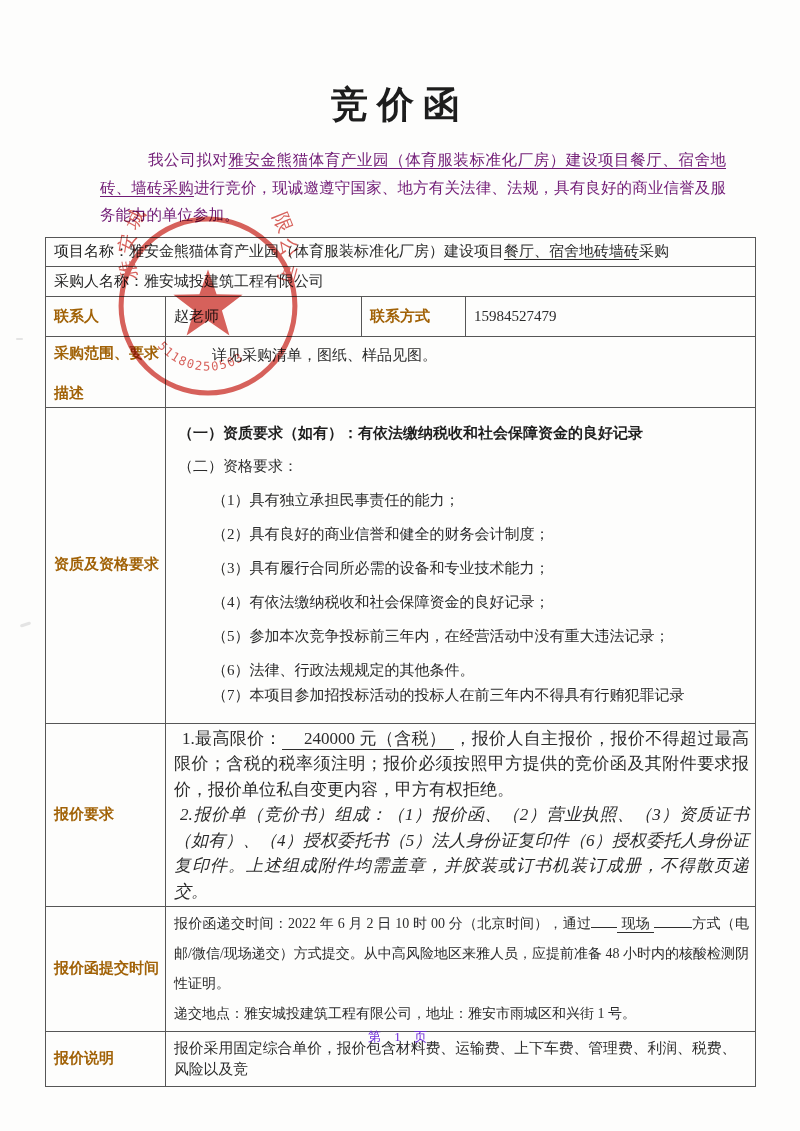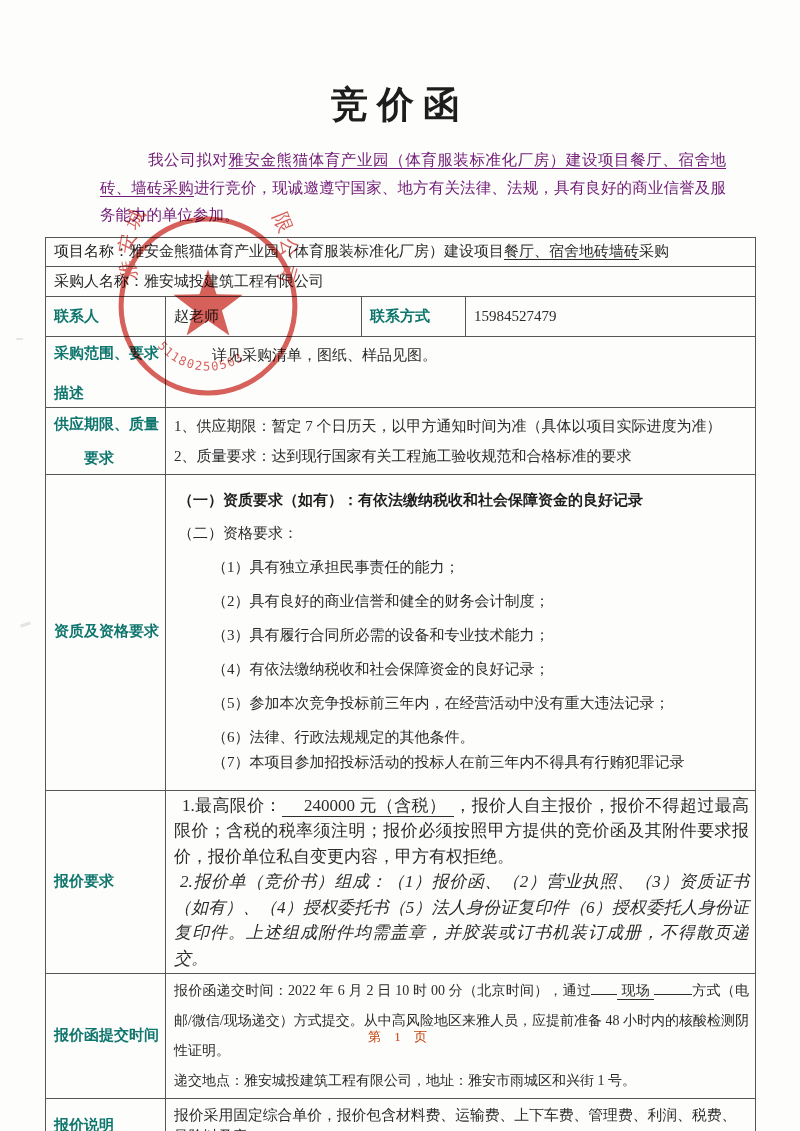--- a/index.html
+++ b/index.html
@@ -22,21 +22,21 @@
   
   table.bid{
     position:absolute;left:45px;top:237px;width:710px;
     border-collapse:collapse;table-layout:fixed;
     font-size:15px;color:#2b2b2b;
   }
   table.bid td{
     border:1px solid #565656;vertical-align:middle;
     padding:2px 6px 2px 8px;line-height:1.45;
   }
-  td.lab{font-weight:700;color:#0f766e;}
+  td.lab{font-weight:700;color:#a16207;}
   .h29{height:29px}.h30{height:30px}.h40{height:40px}.h64{height:64px}
   .h67{height:67px}.h303{height:303px}.h26{height:26px}.h103{height:103px}
   .h68{height:68px}.h55{height:55px}
   .bold{font-weight:400;color:#222;}
   .vtop{vertical-align:top !important;}
   .lab4 .l1{margin:4px 0 18px 0;}
   .lab5{text-align:left;}
   .lab5 .l1{margin:2px 0 12px 0;}
   .lab5 .l2{margin-left:30px;}
   .cont4{padding-top:8px !important;padding-left:46px !important;vertical-align:top !important;}
@@ -51,21 +51,21 @@
   .r8cell .p1{text-indent:8px;}
   .r8cell .p2{text-indent:6px;font-style:italic;}
   .u240{border-bottom:1px solid #2e2e2e;padding:0 8px 1px 22px;}
   .r9cell p{margin:0;font-size:14px;line-height:30px;text-align:justify;}
   .blank-u{display:inline-block;border-bottom:1px solid #2e2e2e;height:14px;}
   .bu1{width:26px;} .bu2{width:38px;}
   .uword{border-bottom:1px solid #2e2e2e;padding:0 4px 1px 4px;}
   .r10cell{font-size:14.8px;}
   .footer{
     position:absolute;left:0;top:1028px;width:100%;
-    text-align:center;font-size:13px;letter-spacing:5px;color:#c2410c;
+    text-align:center;font-size:13px;letter-spacing:5px;color:#6d28d9;
   }
   
   .stamp{
     position:absolute;left:112px;top:210px;width:192px;height:192px;
     opacity:.8;mix-blend-mode:multiply;pointer-events:none;
   }
   
   .speck{position:absolute;background:#9a9a9a;opacity:.25;border-radius:2px;}
   .sp1{left:20px;top:623px;width:11px;height:3px;transform:rotate(-18deg);}
   .sp2{left:16px;top:338px;width:7px;height:2px;}
@@ -104,30 +104,20 @@
     </tr>
 
     <tr class="h64">
       <td class="lab lab4 vtop">
         <div class="l1">采购范围、要求</div>
         <div>描述</div>
       </td>
       <td colspan="3" class="cont4">详见采购清单，图纸、样品见图。</td>
     </tr>
 
-    <tr class="h67">
-      <td class="lab lab5">
-        <div class="l1">供应期限、质量</div>
-        <div class="l2">要求</div>
-      </td>
-      <td colspan="3" class="cont5">
-        <div>1、供应期限：暂定 7 个日历天，以甲方通知时间为准（具体以项目实际进度为准）</div>
-        <div>2、质量要求：达到现行国家有关工程施工验收规范和合格标准的要求</div>
-      </td>
-    </tr>
 
     <tr class="h303">
       <td class="lab">资质及资格要求</td>
       <td colspan="3" class="r6cell">
         <p class="r6line hei">（一）资质要求（如有）：有依法缴纳税收和社会保障资金的良好记录</p>
         <p class="r6line">（二）资格要求：</p>
         <p class="r6line ind">（1）具有独立承担民事责任的能力；</p>
         <p class="r6line ind">（2）具有良好的商业信誉和健全的财务会计制度；</p>
         <p class="r6line ind">（3）具有履行合同所必需的设备和专业技术能力；</p>
         <p class="r6line ind">（4）有依法缴纳税收和社会保障资金的良好记录；</p>

